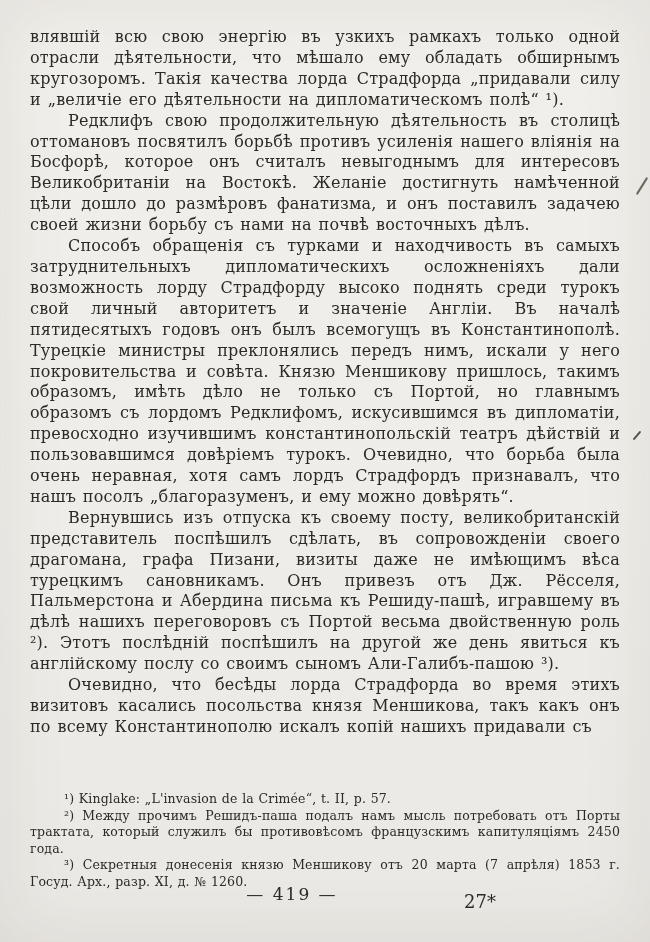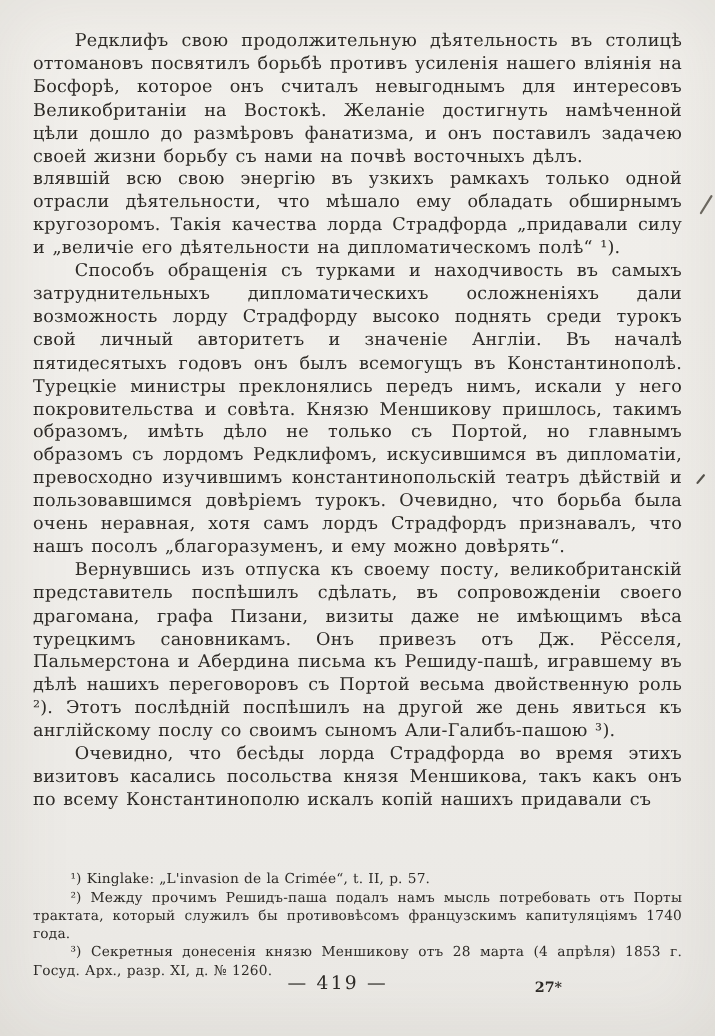--- a/index.html
+++ b/index.html
@@ -50,38 +50,37 @@
     word-spacing: 0.5px;
     letter-spacing: 0.15px;
   }
   .footnote {
     margin: 0;
     text-indent: 34px;
   }
   .footer {
     position: absolute;
     top: 884px;
-    left: 15px;
+    left: 0;
     width: 584px;
     height: 30px;
   }
   .page-number {
     display: block;
     text-align: center;
     font-size: 17px;
     letter-spacing: 2px;
     color: #2d2a26;
   }
   .signature-mark {
     position: absolute;
     top: 7px;
     right: 88px;
-    font-size: 13px;
+    font-size: 18px;
     color: #2d2a26;
-    font-weight: bold;
   }
   
   .margin-mark {
     position: absolute;
     background: #6b675f;
     border-radius: 1px;
   }
   .mark-1 {
     right: 7px;
     top: 176px;
@@ -97,31 +96,31 @@
     transform: rotate(40deg);
     background: #55524b;
   }
 </style>
 </head>
 <body>
 
 <div class="page">
 
   <div class="text-block">
+    <p class="para no-indent">влявшій всю свою энергію въ узкихъ рамкахъ только одной отрасли дѣятельности, что мѣшало ему обладать обширнымъ кругозоромъ. Такія качества лорда Страдфорда „придавали силу и „величіе его дѣятельности на дипломатическомъ полѣ“ ¹).</p>
     <p class="para">Редклифъ свою продолжительную дѣятельность въ столицѣ оттомановъ посвятилъ борьбѣ противъ усиленія нашего вліянія на Босфорѣ, которое онъ считалъ невыгоднымъ для интересовъ Великобританіи на Востокѣ. Желаніе достигнуть намѣченной цѣли дошло до размѣровъ фанатизма, и онъ поставилъ задачею своей жизни борьбу съ нами на почвѣ восточныхъ дѣлъ.</p>
-    <p class="para no-indent">влявшій всю свою энергію въ узкихъ рамкахъ только одной отрасли дѣятельности, что мѣшало ему обладать обширнымъ кругозоромъ. Такія качества лорда Страдфорда „придавали силу и „величіе его дѣятельности на дипломатическомъ полѣ“ ¹).</p>
     <p class="para">Способъ обращенія съ турками и находчивость въ самыхъ затруднительныхъ дипломатическихъ осложненіяхъ дали возможность лорду Страдфорду высоко поднять среди турокъ свой личный авторитетъ и значеніе Англіи. Въ началѣ пятидесятыхъ годовъ онъ былъ всемогущъ въ Константинополѣ. Турецкіе министры преклонялись передъ нимъ, искали у него покровительства и совѣта. Князю Меншикову пришлось, такимъ образомъ, имѣть дѣло не только съ Портой, но главнымъ образомъ съ лордомъ Редклифомъ, искусившимся въ дипломатіи, превосходно изучившимъ константинопольскій театръ дѣйствій и пользовавшимся довѣріемъ турокъ. Очевидно, что борьба была очень неравная, хотя самъ лордъ Страдфордъ признавалъ, что нашъ посолъ „благоразуменъ, и ему можно довѣрять“.</p>
     <p class="para">Вернувшись изъ отпуска къ своему посту, великобританскій представитель поспѣшилъ сдѣлать, въ сопровожденіи своего драгомана, графа Пизани, визиты даже не имѣющимъ вѣса турецкимъ сановникамъ. Онъ привезъ отъ Дж. Рёсселя, Пальмерстона и Абердина письма къ Решиду-пашѣ, игравшему въ дѣлѣ нашихъ переговоровъ съ Портой весьма двойственную роль ²). Этотъ послѣдній поспѣшилъ на другой же день явиться къ англійскому послу со своимъ сыномъ Али-Галибъ-пашою ³).</p>
     <p class="para">Очевидно, что бесѣды лорда Страдфорда во время этихъ визитовъ касались посольства князя Меншикова, такъ какъ онъ по всему Константинополю искалъ копій нашихъ придавали съ</p>
   </div>
 
   <div class="footnotes">
     <p class="footnote">¹) Kinglake: „L'invasion de la Crimée“, t. II, p. 57.</p>
-    <p class="footnote">²) Между прочимъ Решидъ-паша подалъ намъ мысль потребовать отъ Порты трактата, который служилъ бы противовѣсомъ французскимъ капитуляціямъ 1740 года.</p>
-    <p class="footnote">³) Секретныя донесенія князю Меншикову отъ 28 марта (4 апрѣля) 1853 г. Госуд. Арх., разр. XI, д. № 1260.</p>
+    <p class="footnote">²) Между прочимъ Решидъ-паша подалъ намъ мысль потребовать отъ Порты трактата, который служилъ бы противовѣсомъ французскимъ капитуляціямъ 2450 года.</p>
+    <p class="footnote">³) Секретныя донесенія князю Меншикову отъ 20 марта (7 апрѣля) 1853 г. Госуд. Арх., разр. XI, д. № 1260.</p>
   </div>
 
   <div class="footer">
     <span class="page-number">— 419 —</span>
     <span class="signature-mark">27*</span>
   </div>
 
   <div class="margin-mark mark-1"></div>
   <div class="margin-mark mark-2"></div>
 

